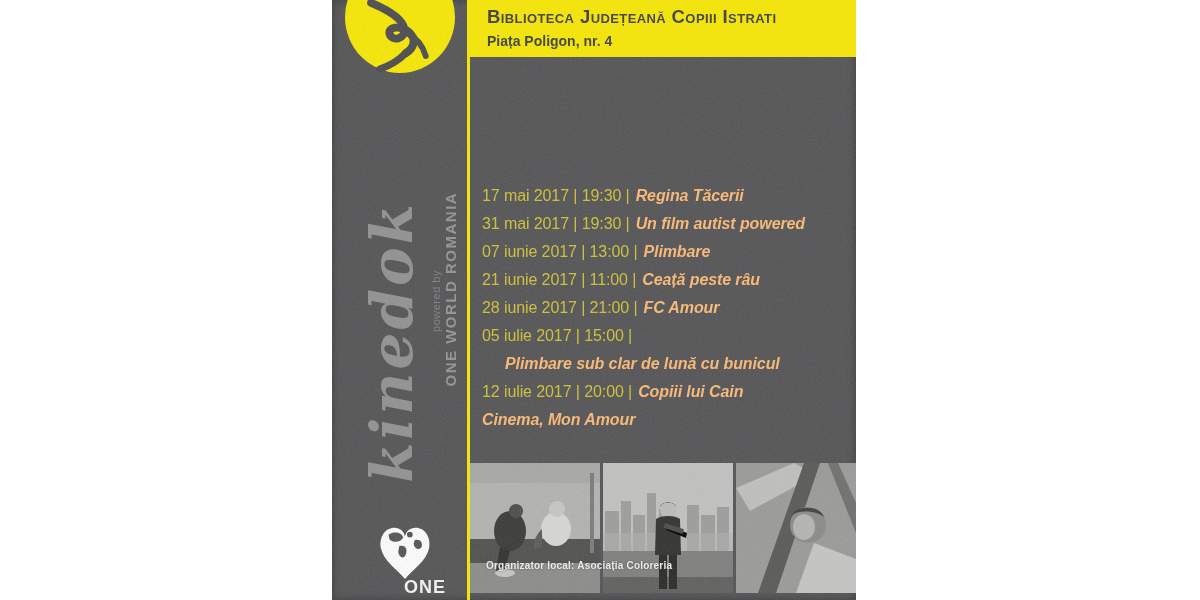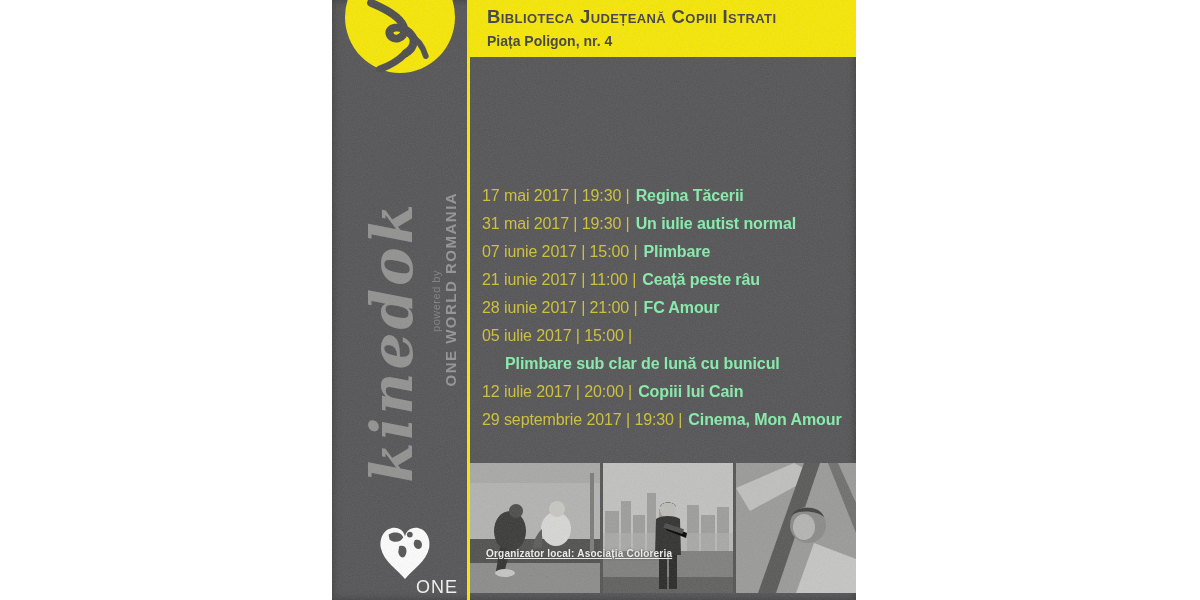--- a/index.html
+++ b/index.html
@@ -19,37 +19,37 @@
     text-align:center;line-height:72px;filter:blur(0.6px);}
   .powered-by{position:absolute;left:60px;top:294px;width:90px;height:14px;
     transform:rotate(-90deg);transform-origin:center;
     font-size:11px;color:#7e7e80;text-align:center;white-space:nowrap;letter-spacing:0.5px;}
   .owr-vertical{position:absolute;left:24px;top:284px;width:188px;height:17px;
     transform:rotate(-90deg);transform-origin:center;
     font-size:15px;font-weight:700;letter-spacing:1.5px;color:#939395;
     text-align:center;white-space:nowrap;}
   .owr-logo{position:absolute;left:40px;top:521px;width:86px;height:79px;}
   .owr-logo svg{position:absolute;left:4px;top:0;}
-  .owr-logo .one-label{position:absolute;left:44px;top:56px;color:#f5f5f3;
-    font-weight:400;font-size:18px;letter-spacing:1px;}
+  .owr-logo .one-label{position:absolute;left:32px;top:56px;color:#f5f5f3;
+    font-weight:700;font-size:18px;letter-spacing:1px;}
 
   
   .yellow-line{position:absolute;left:135px;top:0;width:3px;height:600px;background:#f9e900;}
 
   
   .main{position:absolute;left:138px;top:0;width:386px;height:600px;}
   .header{position:absolute;left:0;top:0;width:386px;height:57px;background:#f9e900;
     box-sizing:border-box;padding:5px 0 0 17px;color:#3f3e41;}
   .header .l1{font-weight:700;font-variant:small-caps;font-size:18.5px;letter-spacing:0.4px;line-height:24px;}
   .header .l2{font-weight:700;font-size:14px;line-height:24px;}
 
   .screenings{position:absolute;left:12px;top:158px;width:372px;margin-top:24px;}
   .row{display:flex;align-items:center;gap:6px;height:28px;white-space:nowrap;font-size:16px;letter-spacing:-0.1px;}
   .row .date{color:#d0c235;font-weight:500;}
-  .row .title{color:#86efac;font-weight:700;}
+  .row .title{color:#fdba74;font-weight:700;font-style:italic;}
   .row.indent{padding-left:23px;align-items:center;}
 
   .photostrip{position:absolute;left:0;top:463px;width:386px;height:130px;display:flex;gap:3px;}
   .panel{height:130px;overflow:hidden;}
   .panel svg{display:block;}
   .organizer{position:absolute;left:16px;top:107px;font-size:10px;font-weight:700;
     color:#f0f0ee;letter-spacing:0.2px;text-shadow:0 0 2px rgba(60,60,60,.8);z-index:3;}
 
   .grain{position:absolute;left:0;top:0;pointer-events:none;z-index:9;}
 </style>
@@ -91,24 +91,24 @@
         <div class="l2">Piața Poligon, nr. 4</div>
       </div>
 
       <div class="screenings">
           <div class="row">
             <span class="date">17 mai 2017 | 19:30 |</span>
             <span class="title">Regina Tăcerii</span>
           </div>
           <div class="row">
             <span class="date">31 mai 2017 | 19:30 |</span>
-            <span class="title">Un iulie autist normal</span>
-          </div>
-          <div class="row">
-            <span class="date">07 iunie 2017 | 15:00 |</span>
+            <span class="title">Un film autist powered</span>
+          </div>
+          <div class="row">
+            <span class="date">07 iunie 2017 | 13:00 |</span>
             <span class="title">Plimbare</span>
           </div>
           <div class="row">
             <span class="date">21 iunie 2017 | 11:00 |</span>
             <span class="title">Ceață peste râu</span>
           </div>
           <div class="row">
             <span class="date">28 iunie 2017 | 21:00 |</span>
             <span class="title">FC Amour</span>
           </div>
@@ -116,21 +116,20 @@
             <span class="date">05 iulie 2017 | 15:00 |</span>
           </div>
           <div class="row indent">
             <span class="title">Plimbare sub clar de lună cu bunicul</span>
           </div>
           <div class="row">
             <span class="date">12 iulie 2017 | 20:00 |</span>
             <span class="title">Copiii lui Cain</span>
           </div>
           <div class="row">
-            <span class="date">29 septembrie 2017 | 19:30 |</span>
             <span class="title">Cinema, Mon Amour</span>
           </div>
         </div>
 
       <div class="photostrip">
         <div class="panel">
           <svg viewBox="0 0 130 130" width="130" height="130">
             <rect width="130" height="130" fill="#b3b3b1"></rect>
             <rect y="0" width="130" height="20" fill="#a8a8a6"></rect>
             <rect y="76" width="130" height="24" fill="#4e4e4c"></rect>
@@ -176,21 +175,21 @@
             <polygon points="0,25 58,0 80,12 14,48" fill="#c0c0be"></polygon>
             <polygon points="68,0 84,0 40,130 22,130" fill="#575755"></polygon>
             <polygon points="92,0 102,0 120,40 120,70" fill="#6e6e6c"></polygon>
             <circle cx="72" cy="62" r="18" fill="#8a8a88"></circle>
             <ellipse cx="68" cy="64" rx="11" ry="13" fill="#b5b5b3"></ellipse>
             <path d="M56,52 C60,42 84,42 88,54 C82,48 64,46 56,52 Z" fill="#3e3e3c"></path>
             <polygon points="78,80 120,96 120,130 60,130" fill="#c6c6c4"></polygon>
           </svg>
         </div>
       </div>
-      <div class="organizer" style="position:absolute;left:16px;top:548px;text-decoration:underline;">Organizator local: Asociația Coloreria</div>
+      <div class="organizer" style="position:absolute;left:16px;top:560px;">Organizator local: Asociația Coloreria</div>
     </div>
 
     <svg class="grain" width="524" height="600">
       <filter id="gLight">
         <feTurbulence type="fractalNoise" baseFrequency="0.85" numOctaves="3" seed="3" stitchTiles="stitch"></feTurbulence>
         <feColorMatrix type="matrix" values="0 0 0 0 0.92  0 0 0 0 0.92  0 0 0 0 0.90  0 0 0 0.9 0"></feColorMatrix>
       </filter>
       <filter id="gDark">
         <feTurbulence type="fractalNoise" baseFrequency="0.7" numOctaves="2" seed="11" stitchTiles="stitch"></feTurbulence>
         <feColorMatrix type="matrix" values="0 0 0 0 0.1  0 0 0 0 0.1  0 0 0 0 0.1  0 0 0 0.8 0"></feColorMatrix>

